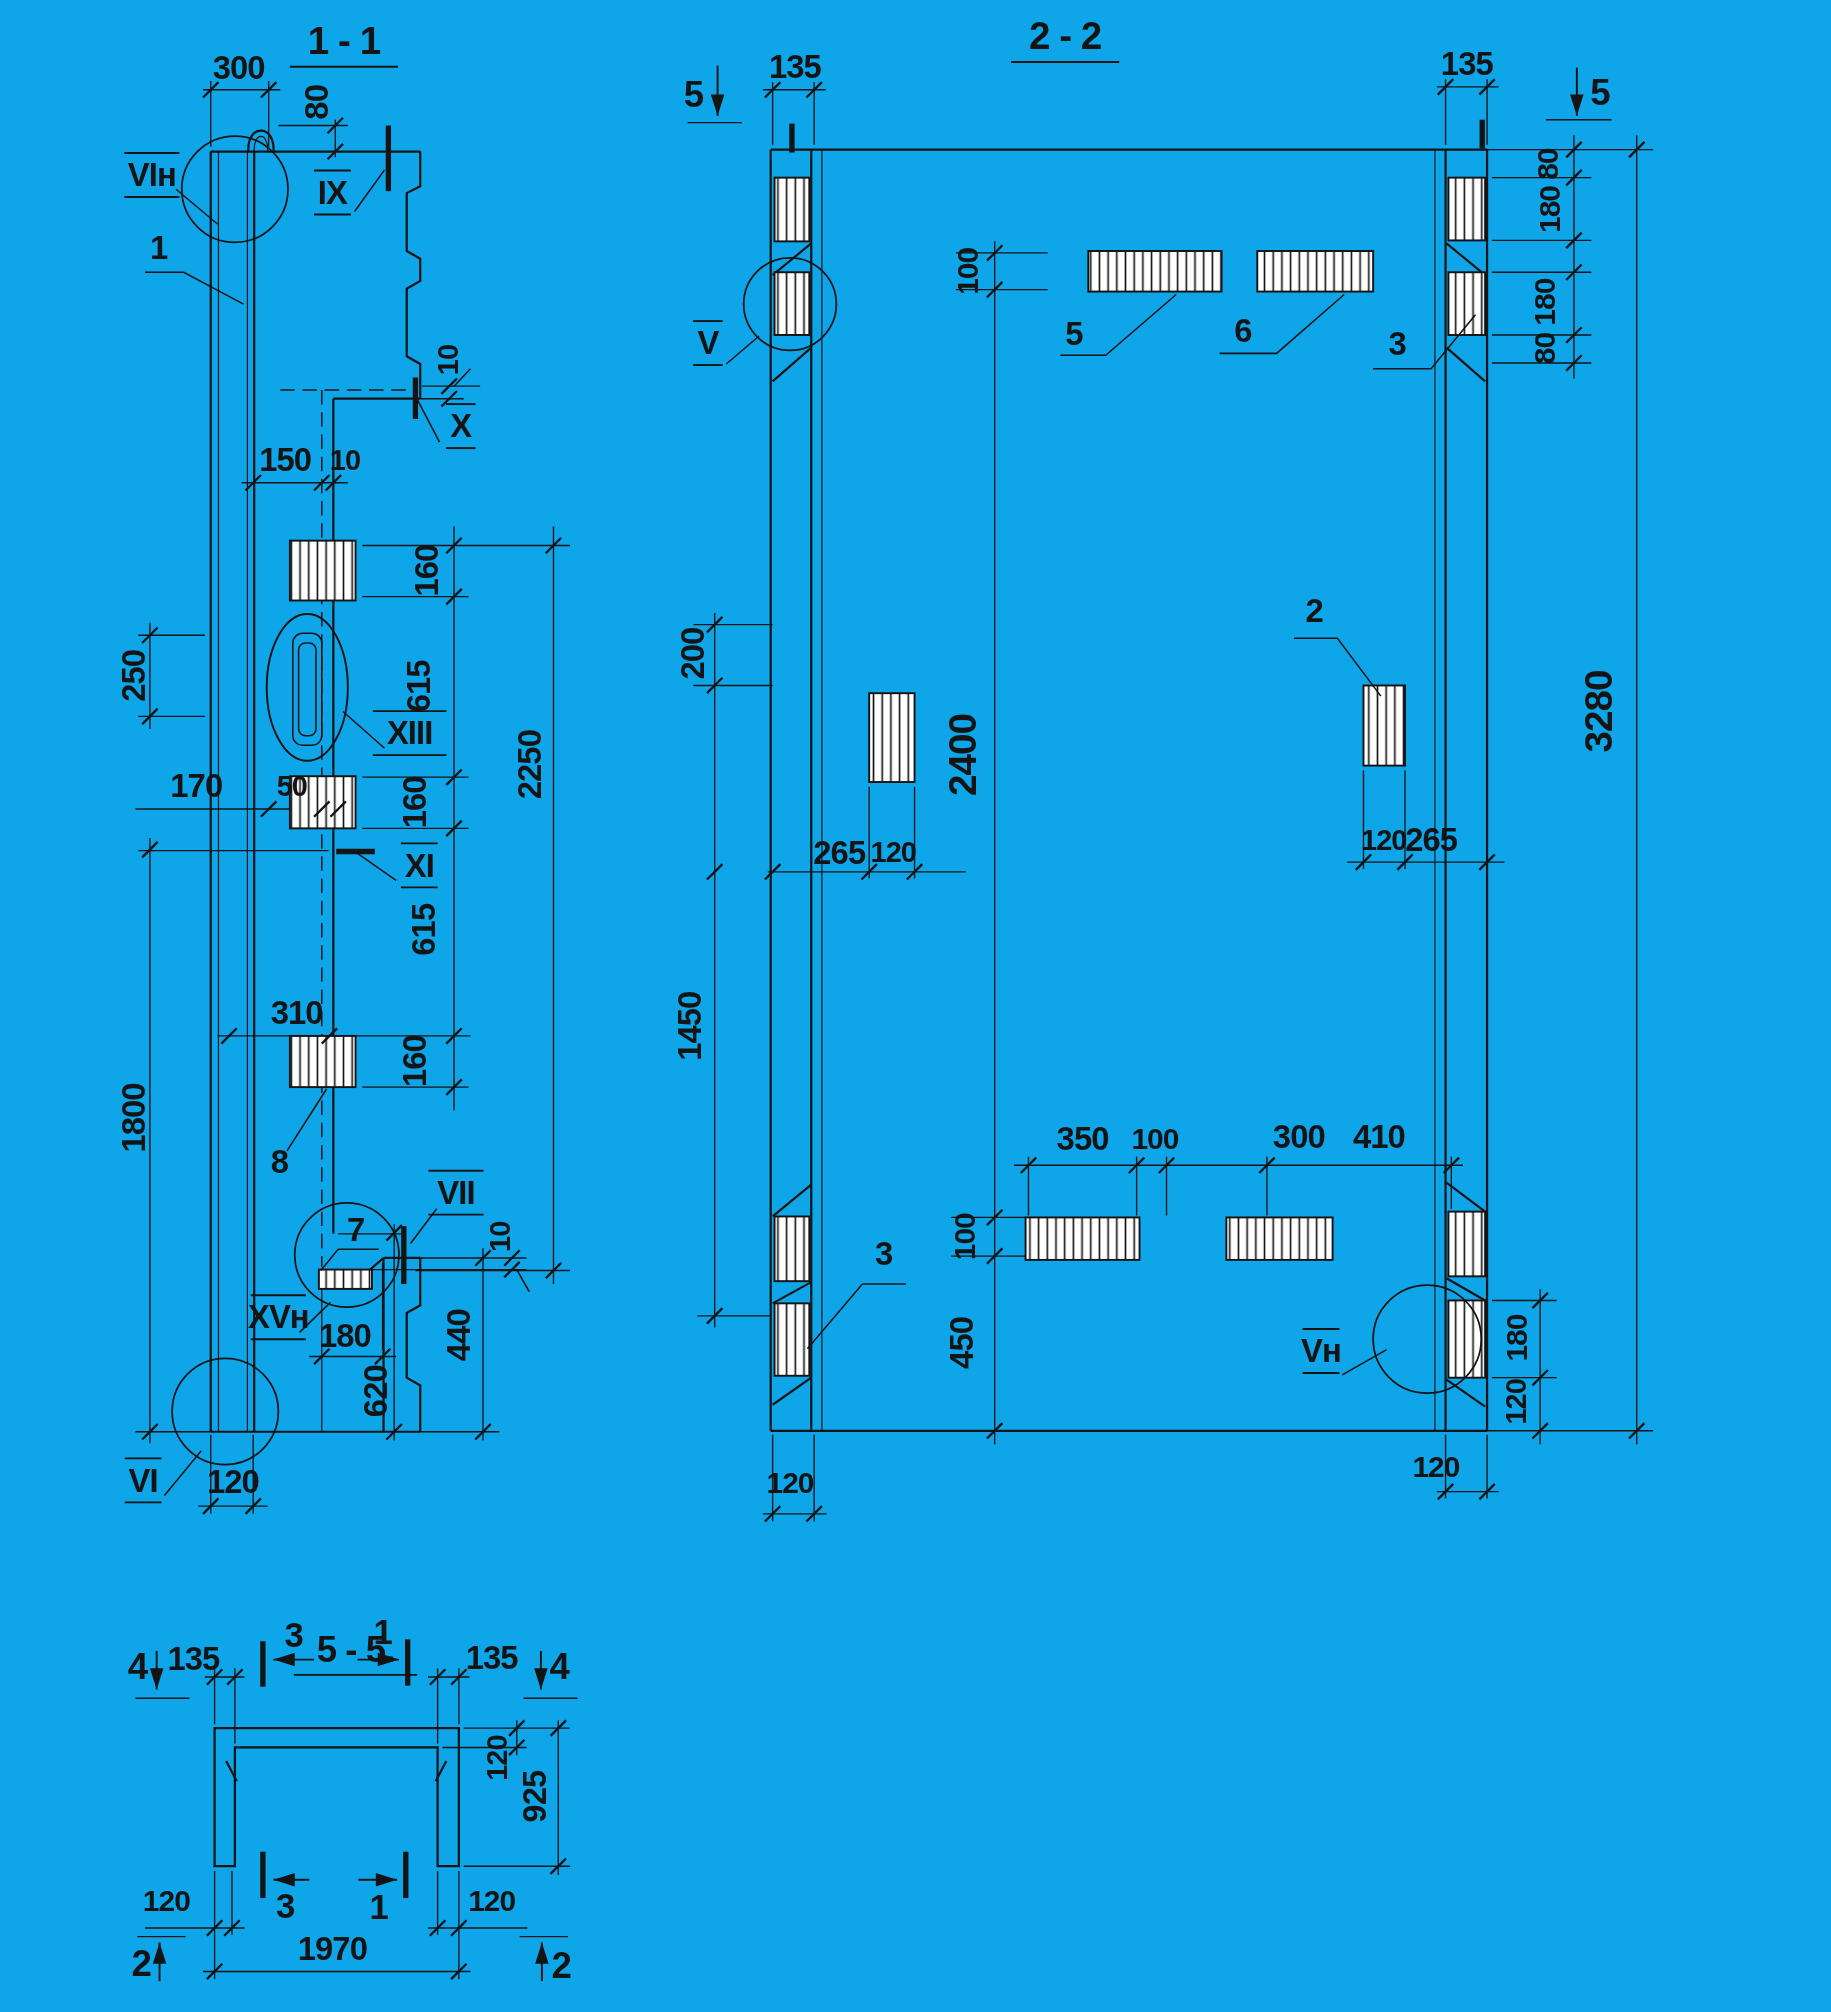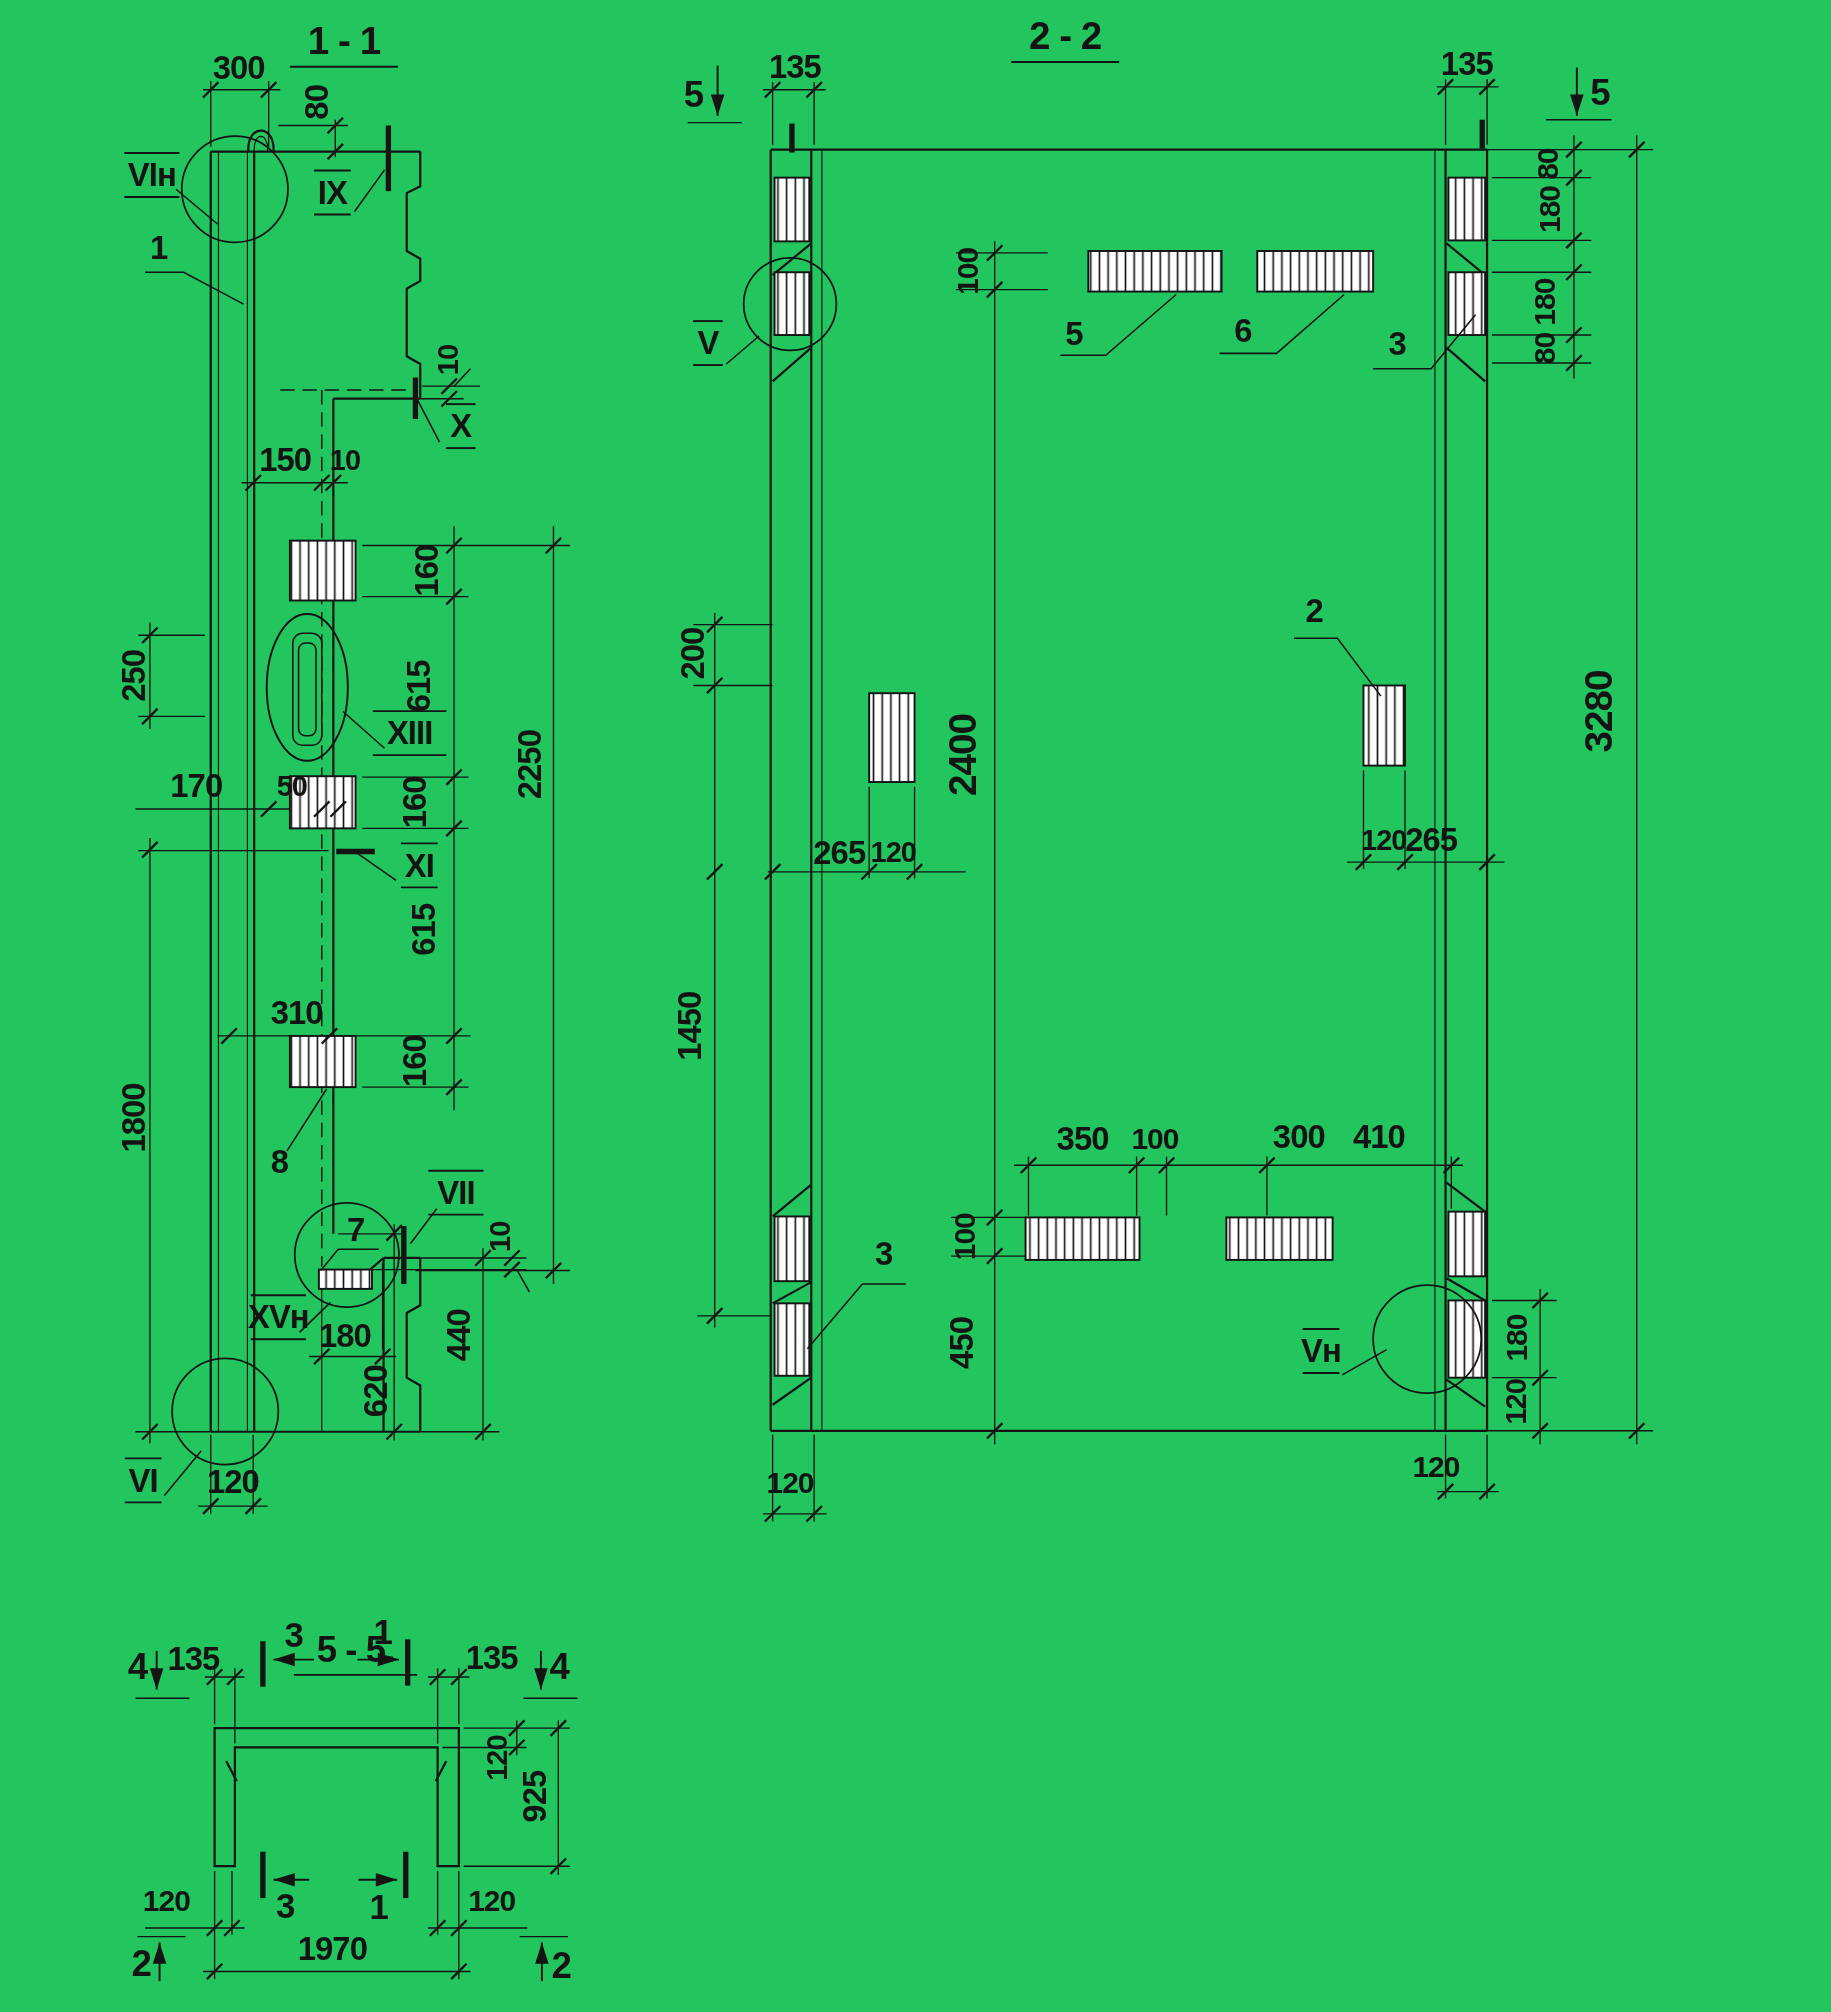--- a/index.html
+++ b/index.html
@@ -1,16 +1,16 @@
 <!DOCTYPE html>
 <html><head>
 <meta charset="utf-8">
 <style>
   html,body{margin:0;padding:0;background:#ffffff;}
-  #stage{position:relative;width:1832px;height:2012px;background:#22c55e;}
+  #stage{position:relative;width:1832px;height:2012px;background:#0ea5e9;}
   svg{position:absolute;left:0;top:0;}
   text{font-family:"Liberation Sans",sans-serif;fill:#141414;letter-spacing:-1px;}
 </style>
 </head>
 <body>
 
 <div id="stage">
 <svg id="dwg" width="1832" height="2012" viewBox="0 0 1897 2084" xmlns="http://www.w3.org/2000/svg">
   <defs>
     <pattern id="hatch" patternUnits="userSpaceOnUse" width="9" height="12">

